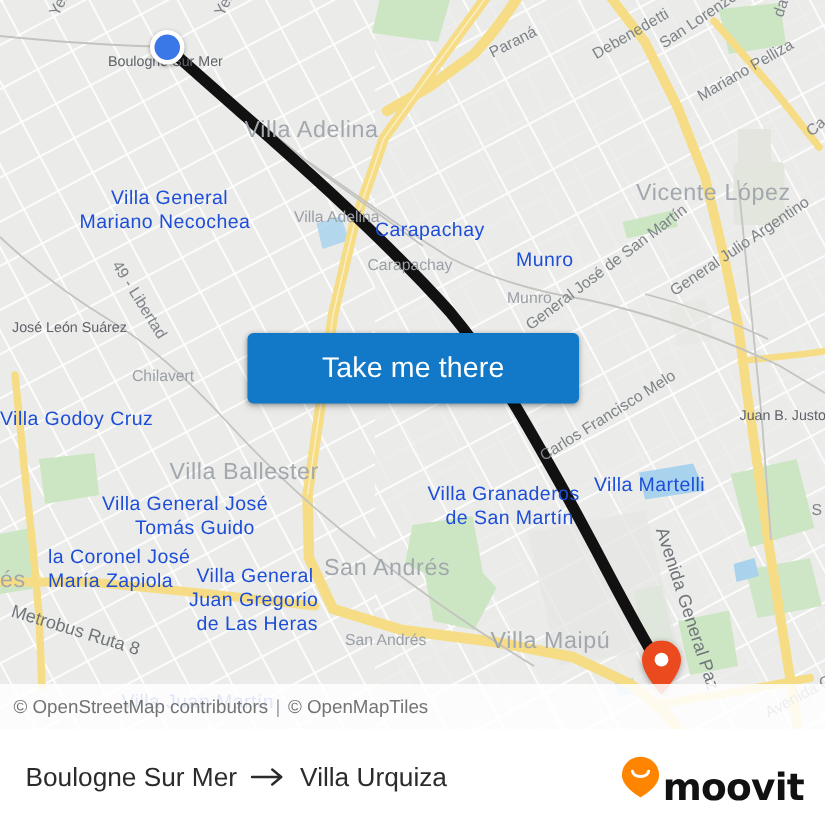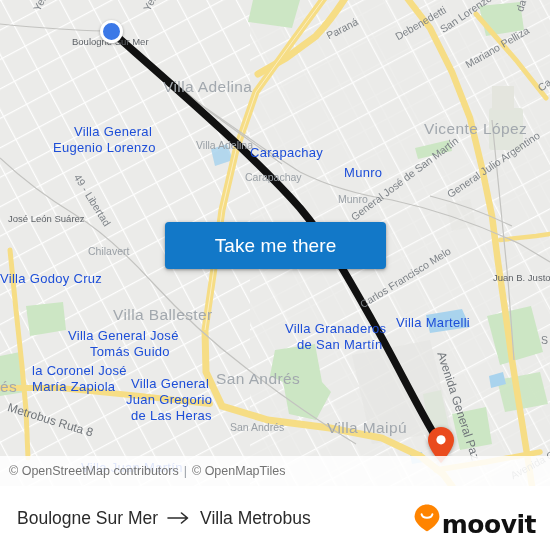--- a/index.html
+++ b/index.html
@@ -250,21 +250,21 @@
         <div class="map-label lbl-street" style="left: 539px; top: 83px; transform: rotate(-40deg);">Ca</div>
         <div class="map-label lbl-station" style="left: 72px; top: 36px;">Boulogne Sur Mer</div>
         <div class="map-label lbl-place-lg" style="left: 163px; top: 78px;">Villa Adelina</div>
         <div class="map-label lbl-place-lg" style="left: 424px; top: 120px;">Vicente López</div>
         <div class="map-label lbl-place-sm" style="left: 196px; top: 139px;">Villa Adelina</div>
         <div class="map-label lbl-place-md" style="left: 250px; top: 145px;">Carapachay</div>
         <div class="map-label lbl-place-sm" style="left: 245px; top: 171px;">Carapachay</div>
         <div class="map-label lbl-place-md" style="left: 344px; top: 165px;">Munro</div>
         <div class="map-label lbl-place-sm" style="left: 338px; top: 193px;">Munro</div>
         <div class="map-label lbl-place-md" style="left: 74px; top: 124px;">Villa General</div>
-        <div class="map-label lbl-place-md" style="left: 53px; top: 140px;">Eugenio Lorenzo</div>
+        <div class="map-label lbl-place-md" style="left: 53px; top: 140px;">Mariano Necochea</div>
         <div class="map-label lbl-street" style="left: 77px; top: 169px; transform: rotate(58deg);">49 - Libertad</div>
         <div class="map-label lbl-station" style="left: 8px; top: 213px;">José León Suárez</div>
         <div class="map-label lbl-place-sm" style="left: 88px; top: 245px;">Chilavert</div>
         <div class="map-label lbl-place-md" style="left: 0px; top: 271px;">Villa Godoy Cruz</div>
         <div class="map-label lbl-place-lg" style="left: 113px; top: 288px; margin-top: 18px;">Villa Ballester</div>
         <div class="map-label lbl-street" style="left: 352px; top: 212px; transform: rotate(-37deg);">General José de San Martín</div>
         <div class="map-label lbl-street" style="left: 448px; top: 189px; transform: rotate(-34deg);">General Julio Argentino</div>
         <div class="map-label lbl-street" style="left: 361px; top: 299px; transform: rotate(-32deg);">Carlos Francisco Melo</div>
         <div class="map-label lbl-station" style="left: 493px; top: 272px;">Juan B. Justo</div>
         <div class="map-label lbl-place-md" style="left: 68px; top: 328px;">Villa General José</div>
@@ -306,21 +306,21 @@
 
   <div id="footer">
 
     <div id="route-title">
       <span>Boulogne Sur Mer</span>
       <span id="route-arrow">
         <svg width="24" height="12" viewBox="0 0 24 12" aria-hidden="true">
           <path d="M1 6 H20 M14.5 1 L20.5 6 L14.5 11" stroke="#2b2b2b" stroke-width="1.6" fill="none" stroke-linecap="round" stroke-linejoin="round"></path>
         </svg>
       </span>
-      <span>Villa Metrobus</span>
+      <span>Villa Urquiza</span>
     </div>
 
     <div id="brand">
       <svg id="brand-mark" width="26" height="28" viewBox="0 0 26 28">
         <path d="M13 0.5 C6.1 0.5 0.6 6 0.6 12.6 C0.6 20.8 13 27.5 13 27.5
                  C13 27.5 25.4 20.8 25.4 12.6 C25.4 6 19.9 0.5 13 0.5 Z" fill="#ff8400"></path>
         <path d="M7.6 10.2 C8.6 14.8 17.4 14.8 18.4 10.2" stroke="#ffffff" stroke-width="2" fill="none" stroke-linecap="round"></path>
       </svg>
       <span id="brand-word">moovit</span>
     </div>

